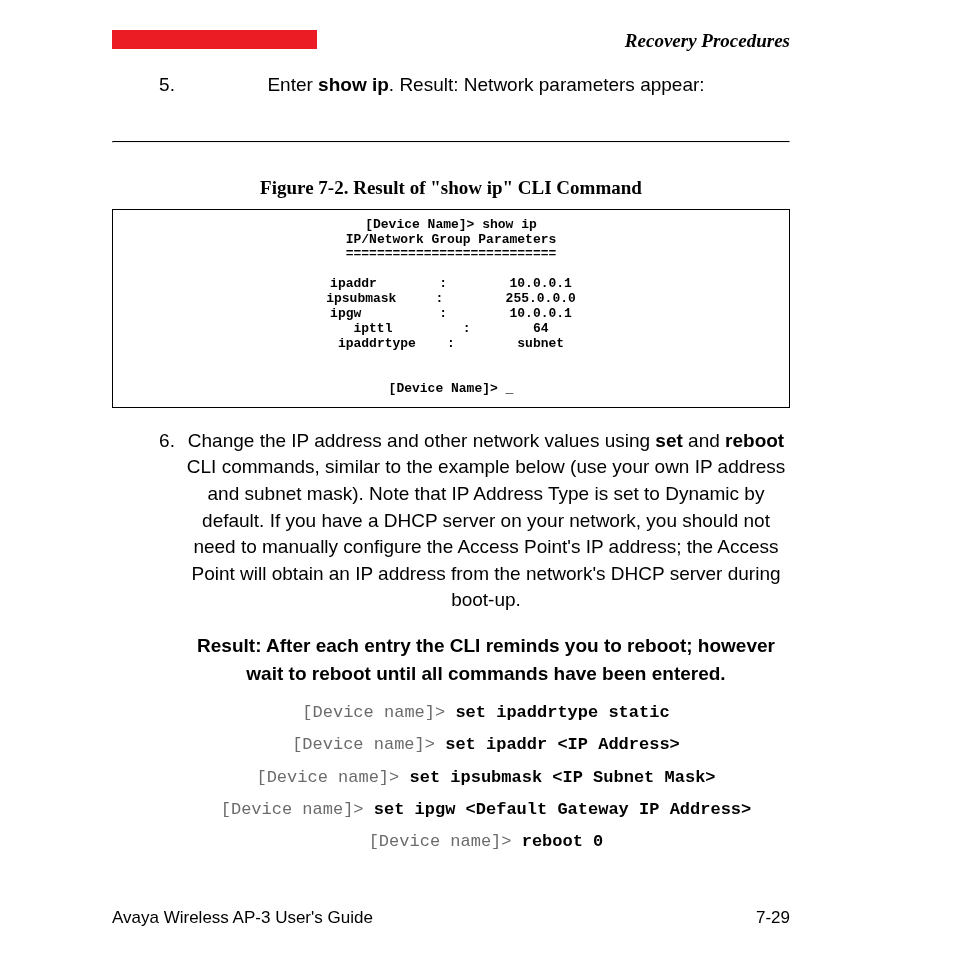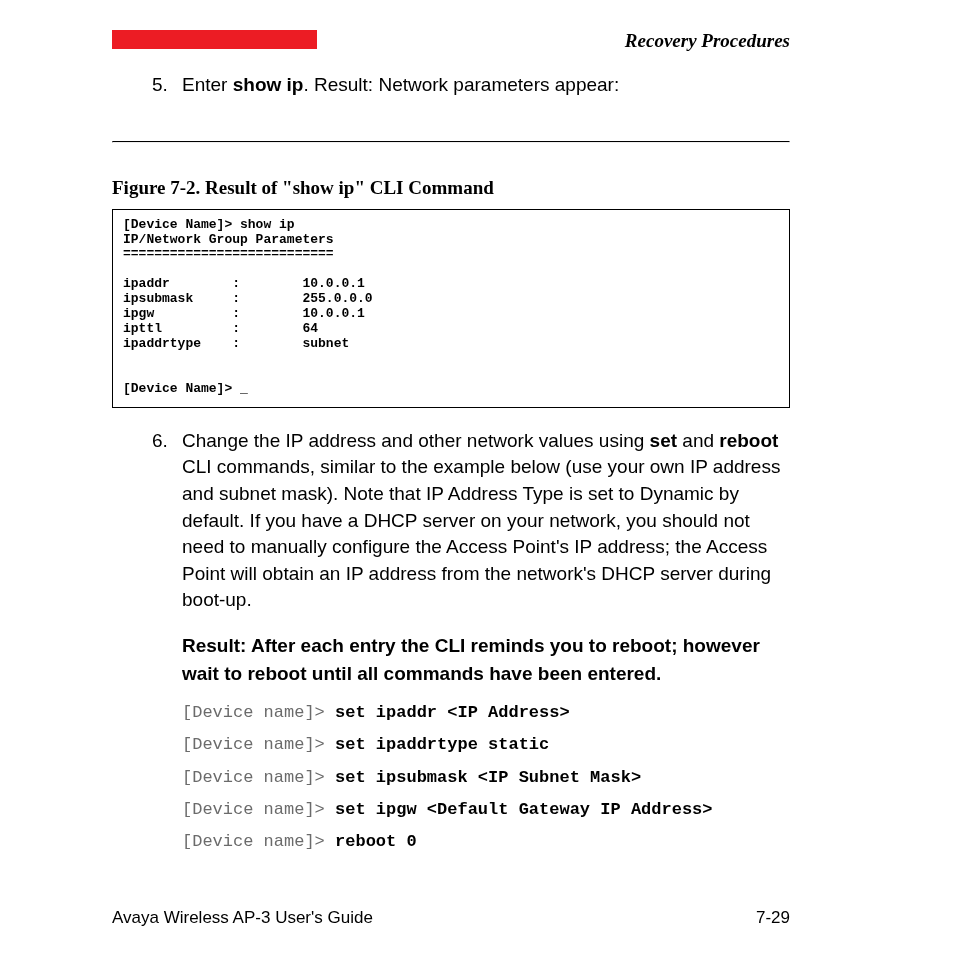--- a/index.html
+++ b/index.html
@@ -8,20 +8,21 @@
     font-family: Arial, Helvetica, sans-serif;
     background: #fff;
     color: #000;
   }
   .page {
     width: 870px;
     height: 954px;
     box-sizing: border-box;
     padding: 30px 80px 30px 112px;
     position: relative;
+    text-align: center;
   }
   .header {
     display: flex;
     align-items: flex-start;
     margin-bottom: 8px;
   }
   .red-block {
     width: 205px;
     height: 19px;
     background: #ec1c24;
@@ -138,22 +139,22 @@
     <div class="step-body">
       <span>Change the IP address and other network values using </span><b>set</b><span> and </span><b>reboot</b><span> CLI commands, similar to the example below (use your own IP address and subnet mask). Note that IP Address Type is set to Dynamic by default. If you have a DHCP server on your network, you should not need to manually configure the Access Point's IP address; the Access Point will obtain an IP address from the network's DHCP server during boot-up.</span>
     </div>
   </div>
 
   <div class="instr-block result-block">
     <b>Result:</b><span> After each entry the CLI reminds you to reboot; however wait to reboot until all commands have been entered.</span>
   </div>
 
   <div class="instr-block cmd-list">
+    <div class="cmd-row"><span>[Device name]&gt; </span><b>set ipaddrtype static</b></div>
     <div class="cmd-row"><span>[Device name]&gt; </span><b>set ipaddr &lt;IP Address&gt;</b></div>
-    <div class="cmd-row"><span>[Device name]&gt; </span><b>set ipaddrtype static</b></div>
     <div class="cmd-row"><span>[Device name]&gt; </span><b>set ipsubmask &lt;IP Subnet Mask&gt;</b></div>
     <div class="cmd-row"><span>[Device name]&gt; </span><b>set ipgw &lt;Default Gateway IP Address&gt;</b></div>
     <div class="cmd-row"><span>[Device name]&gt; </span><b>reboot 0</b></div>
   </div>
 
   <div class="footer">
     <span>Avaya Wireless AP-3 User's Guide</span>
     <span>7-29</span>
   </div>
 </div>

